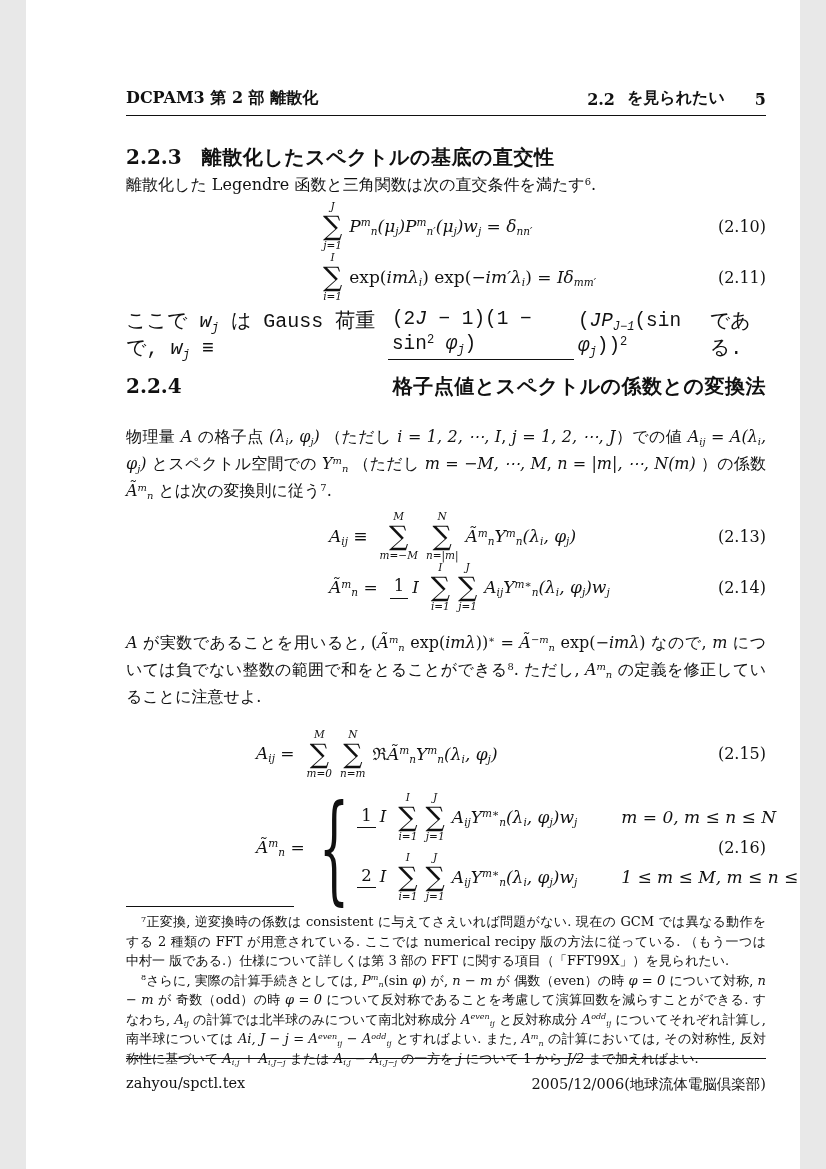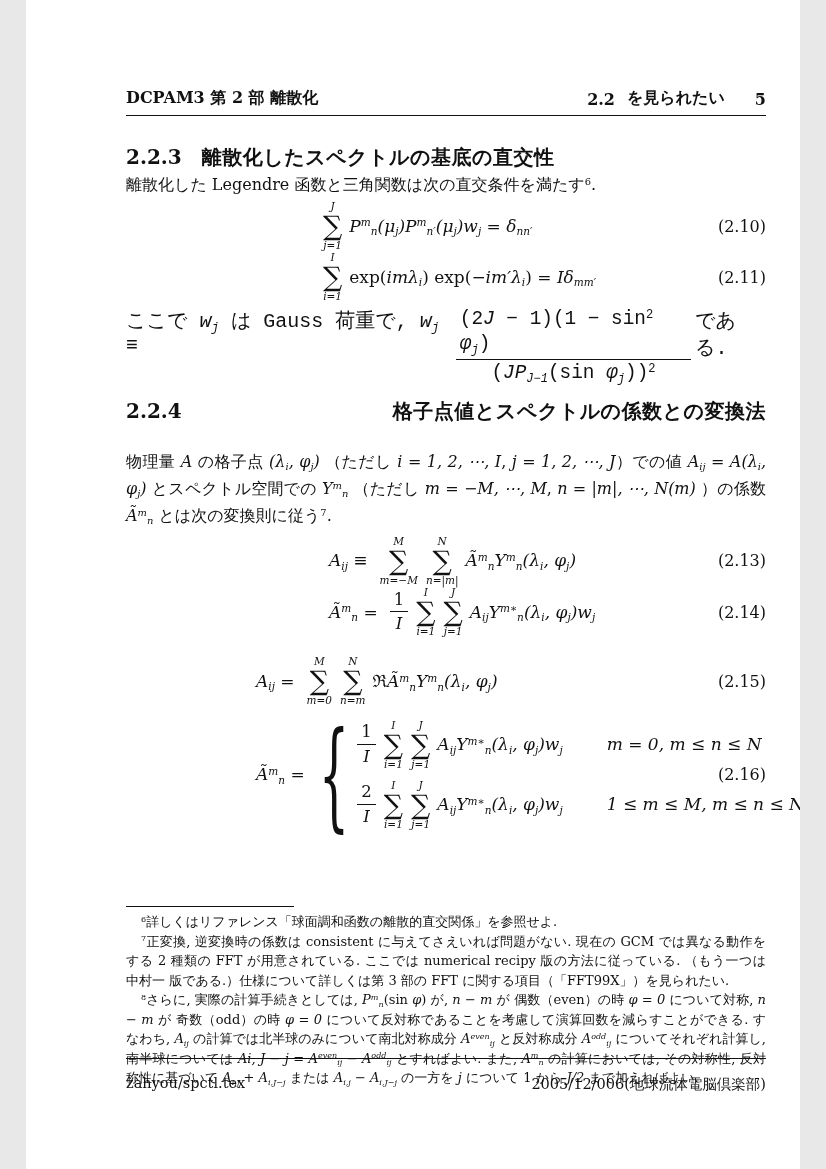--- a/index.html
+++ b/index.html
@@ -37,21 +37,21 @@
 
   
   .eqblock { margin-top:2px; }
   .eqrow { position:relative; display:flex; align-items:center; min-height:50px; font-size:17px; }
   .eqrow.small { min-height:24px; }
   .eqnum { position:absolute; right:0; top:50%; transform:translateY(-50%); font-size:16px; font-style:normal; }
   .eqcontent { display:flex; align-items:center; }
   .bigsum { display:inline-flex; flex-direction:column; align-items:center; line-height:1; margin:0 4px; }
   .bigsum .lim { font-size:10.5px; font-style:italic; line-height:1.15; white-space:nowrap; }
   .bigsum .sigma { font-size:27px; line-height:1; }
-  .frac { display:inline-flex; flex-direction:column; align-items:center; margin:0 4px; line-height:1.3; font-size:0.97em; }
+  .frac { display:inline-flex; flex-direction:row; align-items:center; margin:0 4px; line-height:1.3; font-size:0.97em; }
   .frac .num { padding:0 4px 1px; border-bottom:1px solid #111; }
   .frac .den { padding:1px 4px 0; }
   .mbody { margin-left:3px; white-space:nowrap; }
   .lhs { margin-right:8px; white-space:nowrap; }
 
   
   .gaussline { margin-top:5px; display:flex; align-items:flex-start; font-size:20px;font-family:Liberation Mono, monospace; }
 
   
   .cases { display:flex; align-items:center; }
@@ -174,20 +174,21 @@
         <span class="bigsum">
           <span class="lim">J</span>
           <span class="sigma">∑</span>
           <span class="lim">j=1</span>
         </span>
         <span class="mbody"><i class="mi">A<sub>ij</sub>Y<sup>m∗</sup><sub>n</sub>(λ<sub>i</sub>, φ<sub>j</sub>)w<sub>j</sub></i></span>
       </div>
       <span class="eqnum">(2.14)</span>
     </div>
 
+    <p class="body" id="p-realnote"><i class="mi">A</i> が実数であることを用いると, (<i class="mi">Ã<sup>m</sup><sub>n</sub></i> exp(<i class="mi">imλ</i>))<sup>∗</sup> = <i class="mi">Ã<sup>−m</sup><sub>n</sub></i> exp(<i class="mi">−imλ</i>) なので, <i class="mi">m</i> については負でない整数の範囲で和をとることができる<sup>8</sup>.  ただし, <i class="mi">A<sup>m</sup><sub>n</sub></i> の定義を修正していることに注意せよ.</p>
 
     <div class="eqrow" id="eq15">
       <div class="eqcontent" style="margin-left:130px">
         <span class="lhs"><i class="mi">A<sub>ij</sub></i> =</span>
         <span class="bigsum">
           <span class="lim">M</span>
           <span class="sigma">∑</span>
           <span class="lim">m=0</span>
         </span>
         <span class="bigsum">
@@ -248,21 +249,20 @@
           </div>
         </div>
       </div>
       <span class="eqnum">(2.16)</span>
     </div>
 
   </div>
 
   <div class="footnotes">
     <div class="fnrule"></div>
-    <p class="fn"><sup>6</sup>詳しくはリファレンス「球面調和函数の離散的直交関係」を参照せよ.</p>
     <p class="fn"><sup>7</sup>正変換, 逆変換時の係数は consistent に与えてさえいれば問題がない. 現在の GCM では異なる動作をする 2 種類の FFT が用意されている. ここでは numerical recipy 版の方法に従っている. （もう一つは 中村一 版である.）仕様について詳しくは第 3 部の FFT に関する項目（「FFT99X」）を見られたい.</p>
     <p class="fn"><sup>8</sup>さらに, 実際の計算手続きとしては, <i class="mi">P<sup>m</sup><sub>n</sub></i>(sin <i class="mi">φ</i>) が, <i class="mi">n − m</i> が 偶数（even）の時 <i class="mi">φ = 0</i> について対称, <i class="mi">n − m</i> が 奇数（odd）の時 <i class="mi">φ = 0</i> について反対称であることを考慮して演算回数を減らすことができる. すなわち, <i class="mi">A<sub>ij</sub></i> の計算では北半球のみについて南北対称成分 <i class="mi">A<sup>even</sup><sub>ij</sub></i> と反対称成分 <i class="mi">A<sup>odd</sup><sub>ij</sub></i> についてそれぞれ計算し, 南半球については <i class="mi">Ai, J − j = A<sup>even</sup><sub>ij</sub> − A<sup>odd</sup><sub>ij</sub></i> とすればよい. また, <i class="mi">A<sup>m</sup><sub>n</sub></i> の計算においては, その対称性, 反対称性に基づいて <i class="mi">A<sub>i,j</sub> + A<sub>i,J−j</sub></i> または <i class="mi">A<sub>i,j</sub> − A<sub>i,J−j</sub></i> の一方を <i class="mi">j</i> について 1 から <i class="mi">J/2</i> まで加えればよい.</p>
   </div>
 
   <div class="footer">
     <span>zahyou/spctl.tex</span>
     <span>2005/12/006(地球流体電脳倶楽部)</span>
   </div>
 </div>
 

